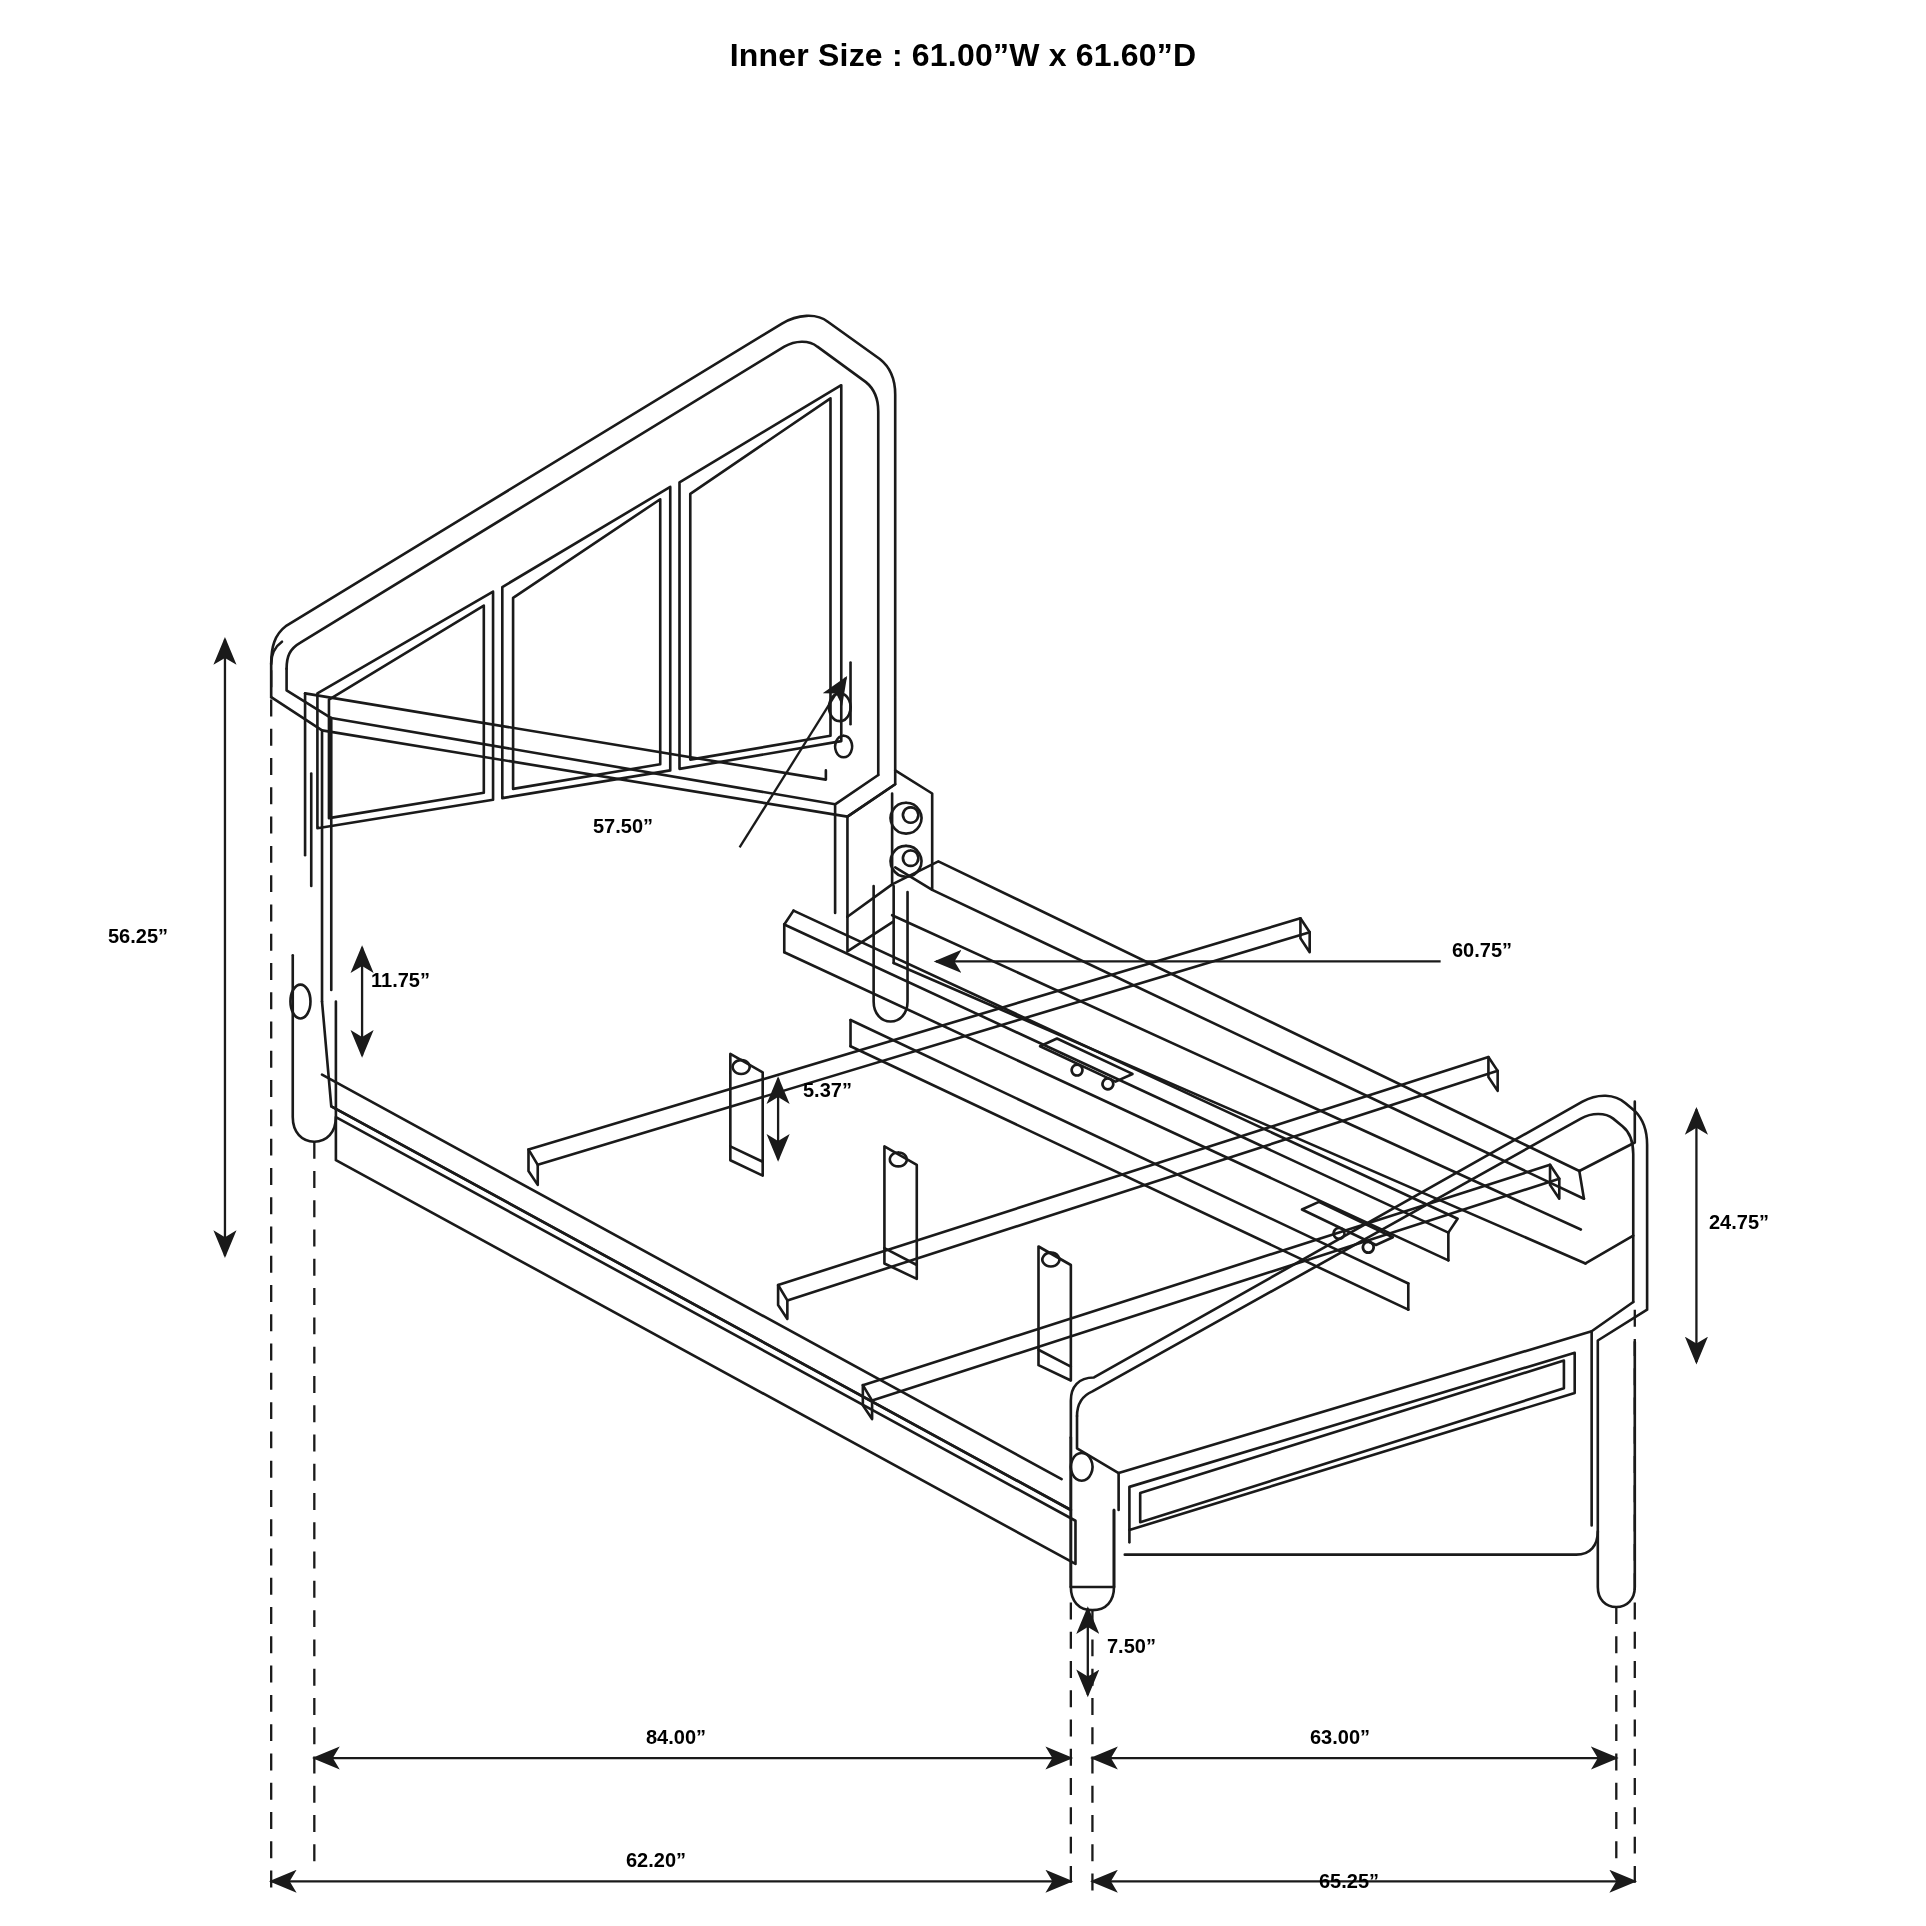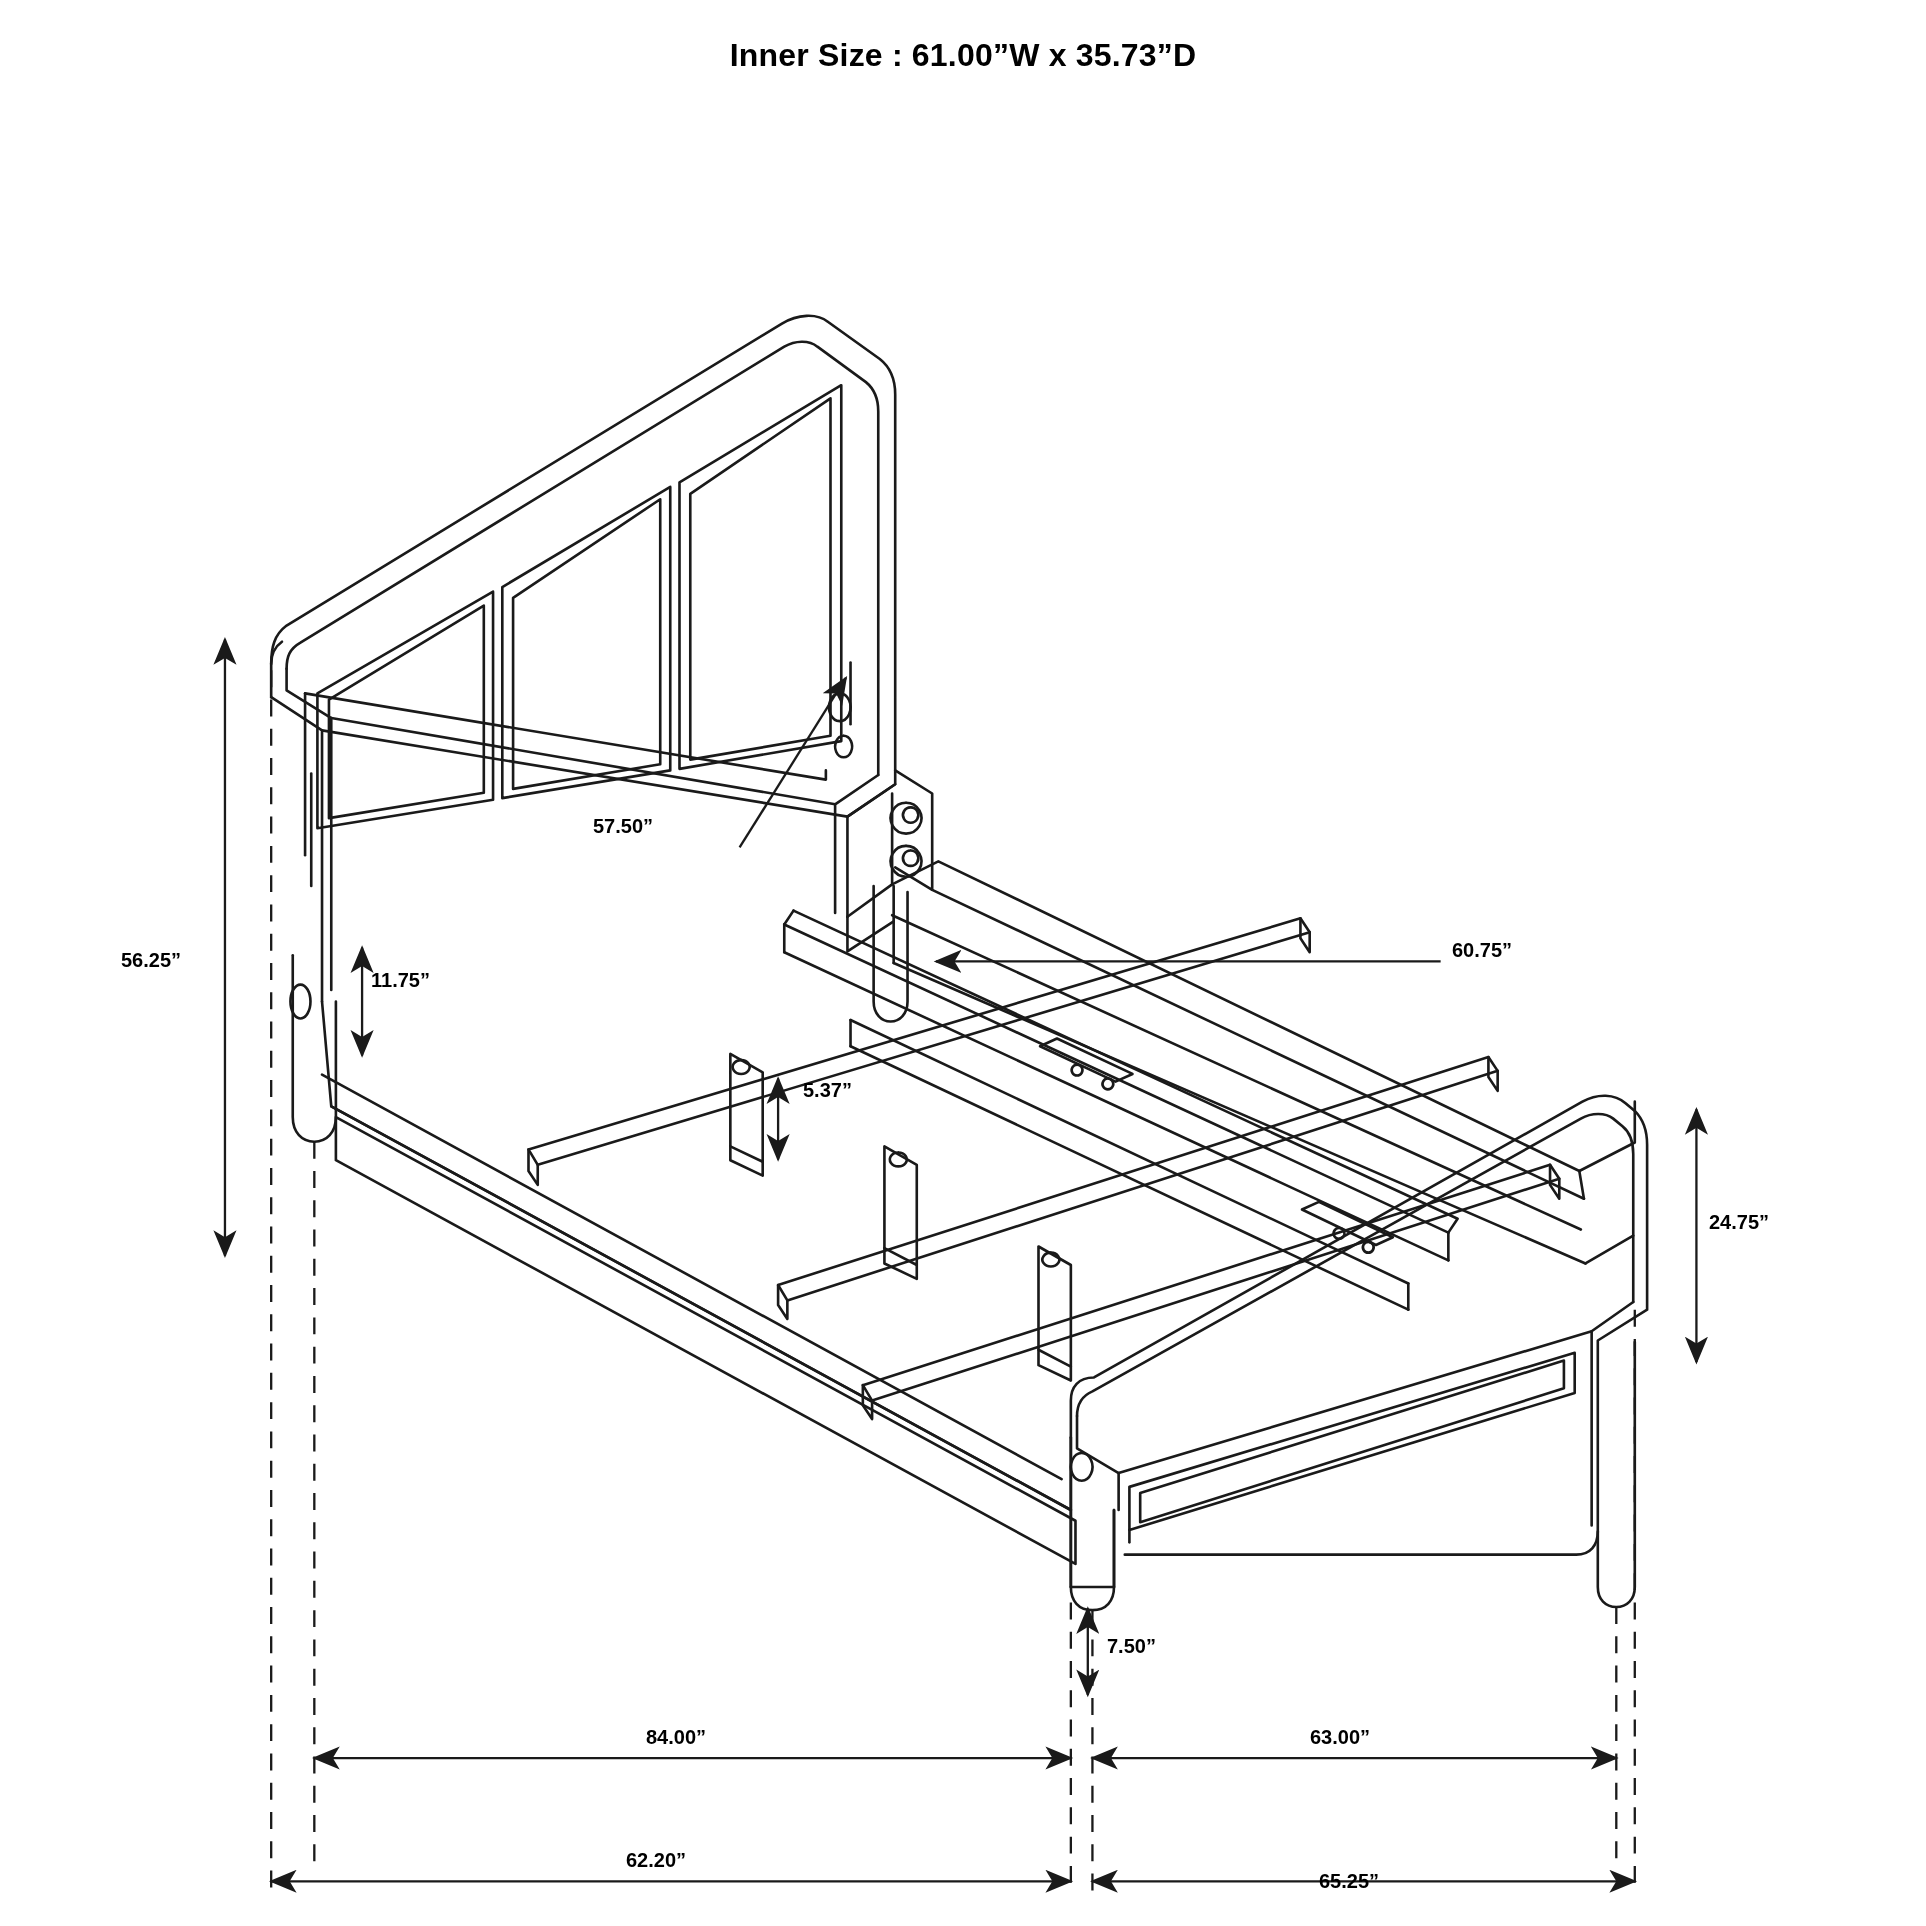--- a/index.html
+++ b/index.html
@@ -41,21 +41,21 @@
     font-size: 20px;
     font-weight: bold;
     white-space: nowrap;
   }
 </style>
 </head>
 <body>
 
 <div id="stage">
 
-  <div id="title">Inner Size : 61.00”W x 35.73”D</div>
+  <div id="title">Inner Size : 61.00”W x 61.60”D</div>
 
   <svg id="drawing" viewBox="0 0 2500 2500">
     <defs>
       <marker id="arrHead" markerWidth="14" markerHeight="14" refX="11" refY="5" orient="auto" markerUnits="strokeWidth">
         <path d="M0,0 L12,5 L0,10 L3,5 z" fill="#1a1a1a"></path>
       </marker>
       <marker id="arrTail" markerWidth="14" markerHeight="14" refX="1" refY="5" orient="auto" markerUnits="strokeWidth">
         <path d="M12,0 L0,5 L12,10 L9,5 z" fill="#1a1a1a"></path>
       </marker>
     </defs>
@@ -240,21 +240,21 @@
       <line x1="408" y1="2282" x2="1390" y2="2282" marker-start="url(#arrTail)" marker-end="url(#arrHead)"></line>
 
       <line x1="1418" y1="2282" x2="2098" y2="2282" marker-start="url(#arrTail)" marker-end="url(#arrHead)"></line>
 
       <line x1="352" y1="2442" x2="1390" y2="2442" marker-start="url(#arrTail)" marker-end="url(#arrHead)"></line>
 
       <line x1="1418" y1="2442" x2="2122" y2="2442" marker-start="url(#arrTail)" marker-end="url(#arrHead)"></line>
     </g>
   </svg>
 
-  <div class="dimlabel" style="left:121px; top:925px;margin-top:24px;">56.25”</div>
+  <div class="dimlabel" style="left:108px; top:925px;">56.25”</div>
 
   <div class="dimlabel" style="left:593px; top:815px;">57.50”</div>
 
   <div class="dimlabel" style="left:371px; top:969px;">11.75”</div>
 
   <div class="dimlabel" style="left:1452px; top:939px;">60.75”</div>
 
   <div class="dimlabel" style="left:803px; top:1079px;">5.37”</div>
 
   <div class="dimlabel" style="left:1709px; top:1211px;">24.75”</div>

